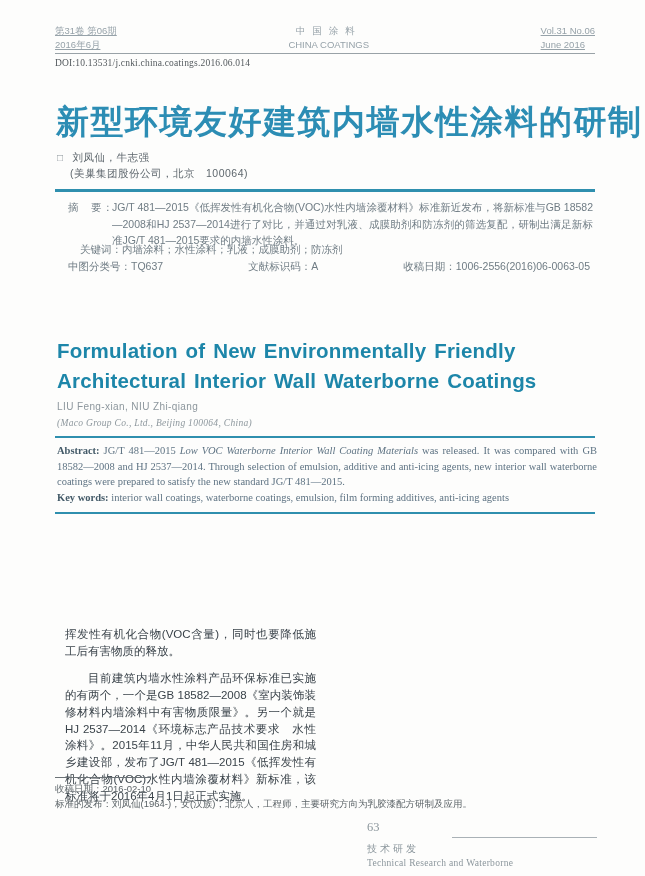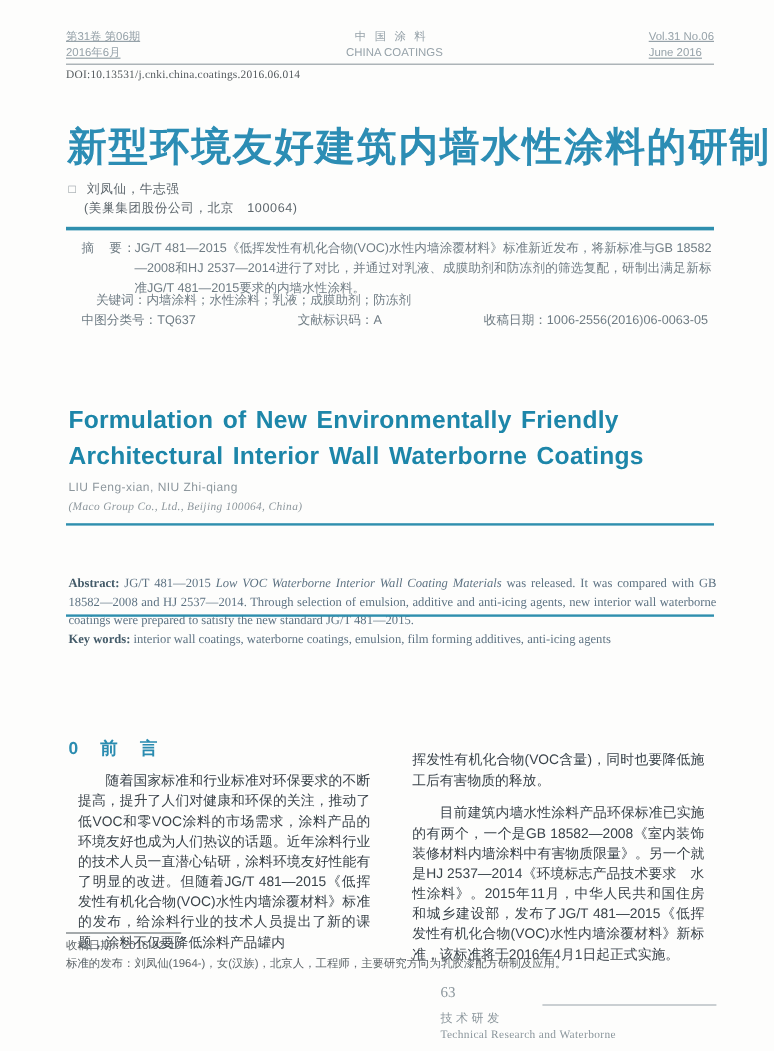--- a/index.html
+++ b/index.html
@@ -80,21 +80,20 @@
     position:absolute;top:418px;left:57px;
     font-family:"Liberation Serif",serif;font-style:italic;
     font-size:9.5px;color:#8d979d;letter-spacing:0.3px;
   }
   .rule-en-top{position:absolute;top:436px;left:55px;right:50px;border-top:2px solid #2f8fae;}
   .en-abstract{
     position:absolute;top:443px;left:57px;right:48px;
     font-family:"Liberation Serif",serif;
     font-size:10.5px;line-height:15.5px;color:#5e7383;
     text-align:justify;
-    margin-top:36px;
   }
   .en-abstract b{color:#435a68;}
   .en-abstract .std{font-style:italic;}
   .en-keywords{margin-top:0;}
   .rule-en-bottom{position:absolute;top:512px;left:55px;right:50px;border-top:2px solid #2f8fae;}
   
   .body-cols{
     position:absolute;top:616px;left:55px;right:48px;
     display:flex;gap:15px;
   }
@@ -172,24 +171,20 @@
 
   <div class="rule-en-top"></div>
   <div class="en-abstract">
     <div><b>Abstract:</b><span> JG/T 481—2015 </span><span class="std">Low VOC Waterborne Interior Wall Coating Materials</span><span> was released. It was compared with GB 18582—2008 and HJ 2537—2014. Through selection of emulsion, additive and anti-icing agents, new interior wall waterborne coatings were prepared to satisfy the new standard JG/T 481—2015.</span></div>
     <div class="en-keywords"><b>Key words:</b><span> interior wall coatings, waterborne coatings, emulsion, film forming additives, anti-icing agents</span></div>
   </div>
   <div class="rule-en-bottom"></div>
 
   <div class="body-cols">
     <div class="col">
-      <div class="sec-heading">0　前　言</div>
-      <p class="indent">随着国家标准和行业标准对环保要求的不断提高，提升了人们对健康和环保的关注，推动了低VOC和零VOC涂料的市场需求，涂料产品的环境友好也成为人们热议的话题。近年涂料行业的技术人员一直潜心钻研，涂料环境友好性能有了明显的改进。但随着JG/T 481—2015《低挥发性有机化合物(VOC)水性内墙涂覆材料》标准的发布，给涂料行业的技术人员提出了新的课题，涂料不仅要降低涂料产品罐内</p>
-    </div>
-    <div class="col">
       <p>挥发性有机化合物(VOC含量)，同时也要降低施工后有害物质的释放。</p>
       <p class="indent">目前建筑内墙水性涂料产品环保标准已实施的有两个，一个是GB 18582—2008《室内装饰装修材料内墙涂料中有害物质限量》。另一个就是HJ 2537—2014《环境标志产品技术要求　水性涂料》。2015年11月，中华人民共和国住房和城乡建设部，发布了JG/T 481—2015《低挥发性有机化合物(VOC)水性内墙涂覆材料》新标准，该标准将于2016年4月1日起正式实施。</p>
     </div>
   </div>
 
   <div class="footnote">
     <div class="fn-rule"></div>
     <div><span>收稿日期：</span><span>2016-02-10</span></div>
     <div><span>标准的发布：</span><span>刘凤仙(1964-)，女(汉族)，北京人，工程师，主要研究方向为乳胶漆配方研制及应用。</span></div>
   </div>

